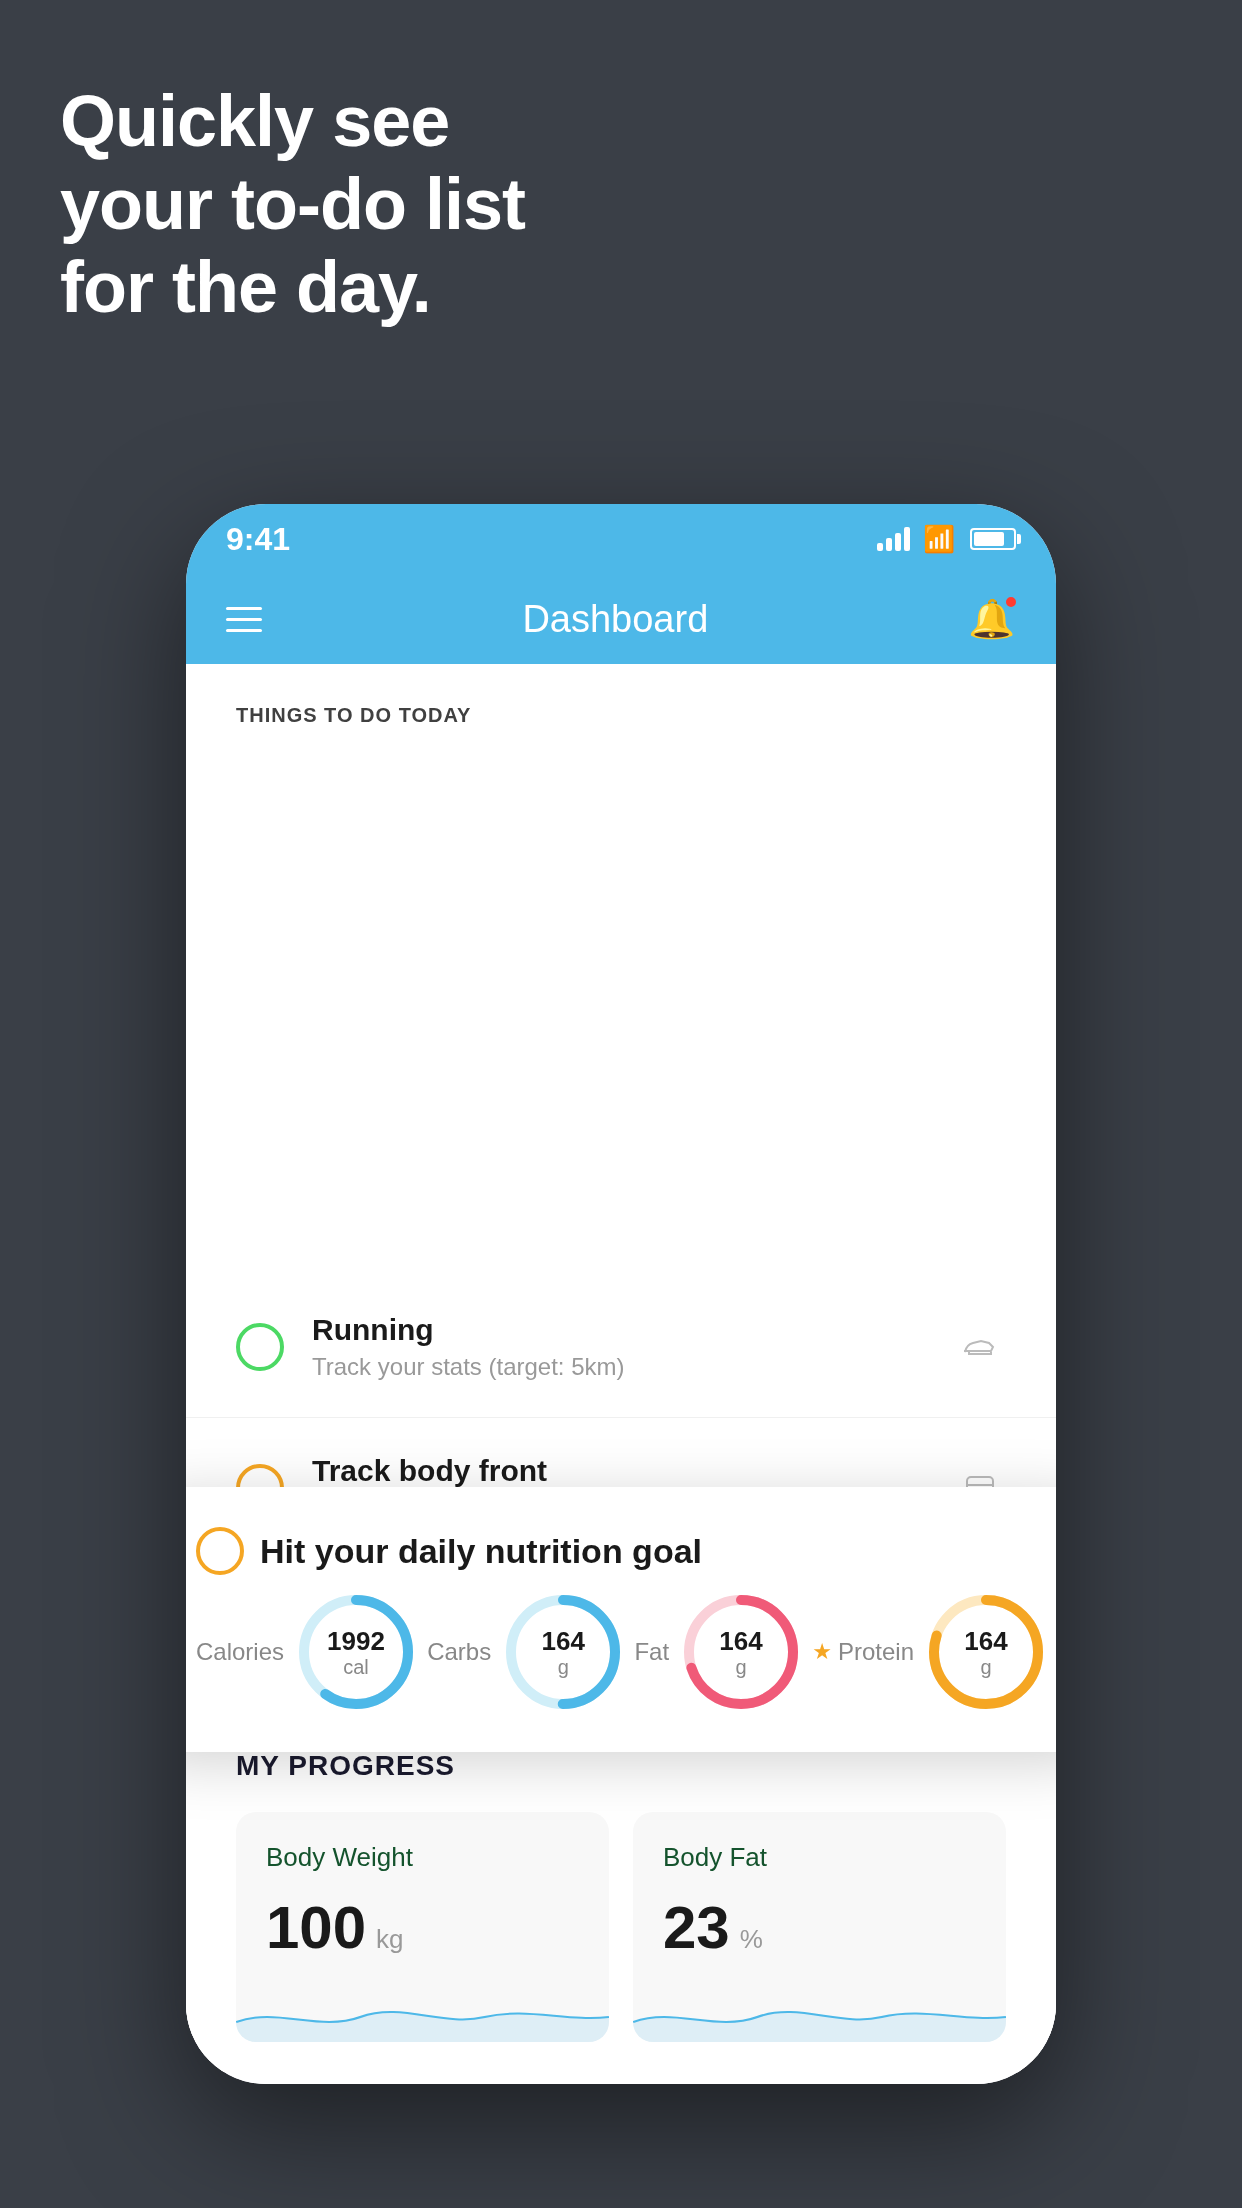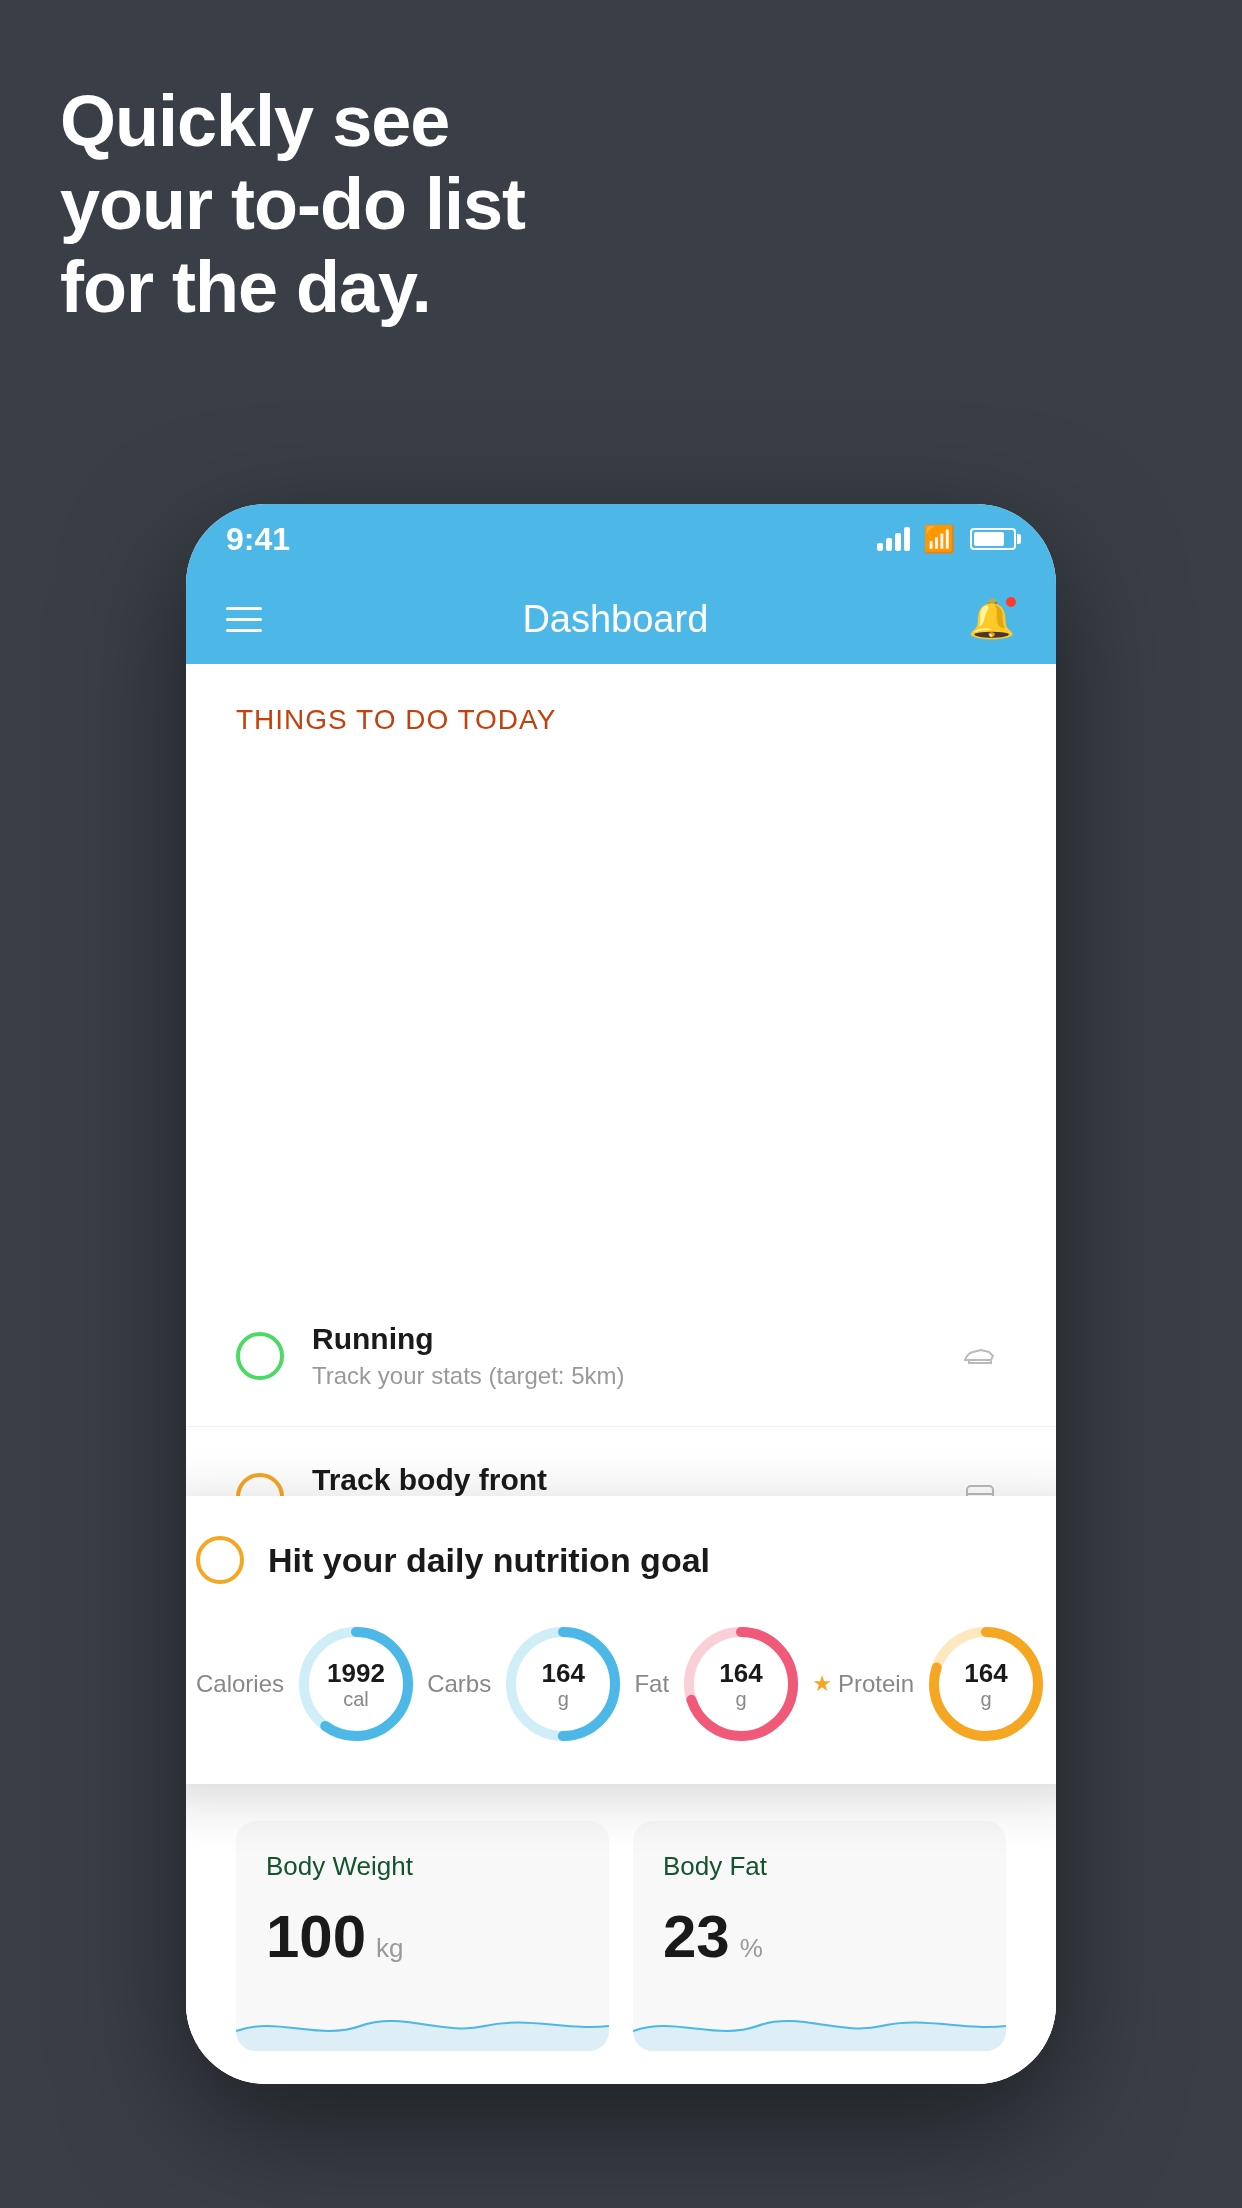--- a/index.html
+++ b/index.html
@@ -154,44 +154,44 @@
       overflow: hidden;
       position: relative;
     }
 
     
     .things-section {
       padding: 40px 50px 20px;
       background: white;
     }
     .section-heading {
-      font-size: 28px;
-      font-weight: 400;
-      color: #c2410c;
+      font-size: 20px;
+      font-weight: 700;
+      color: #404040;
       letter-spacing: 1px;
       text-transform: uppercase;
     }
 
     
     .floating-card {
       position: absolute;
       top: 210px;
       left: -40px;
       right: -40px;
       background: white;
       border-radius: 24px;
       padding: 40px 50px;
       box-shadow: 0 10px 60px rgba(0,0,0,0.18);
       z-index: 10;
     }
     .card-header {
       display: flex;
       align-items: center;
-      gap: 24px;
-      margin-bottom: 40px;
+      gap: 16px;
+      margin-bottom: 17px;
     }
     .circle-radio {
       width: 48px;
       height: 48px;
       border-radius: 50%;
       border: 4px solid #f5a623;
       flex-shrink: 0;
       background: white;
     }
     .card-title {

